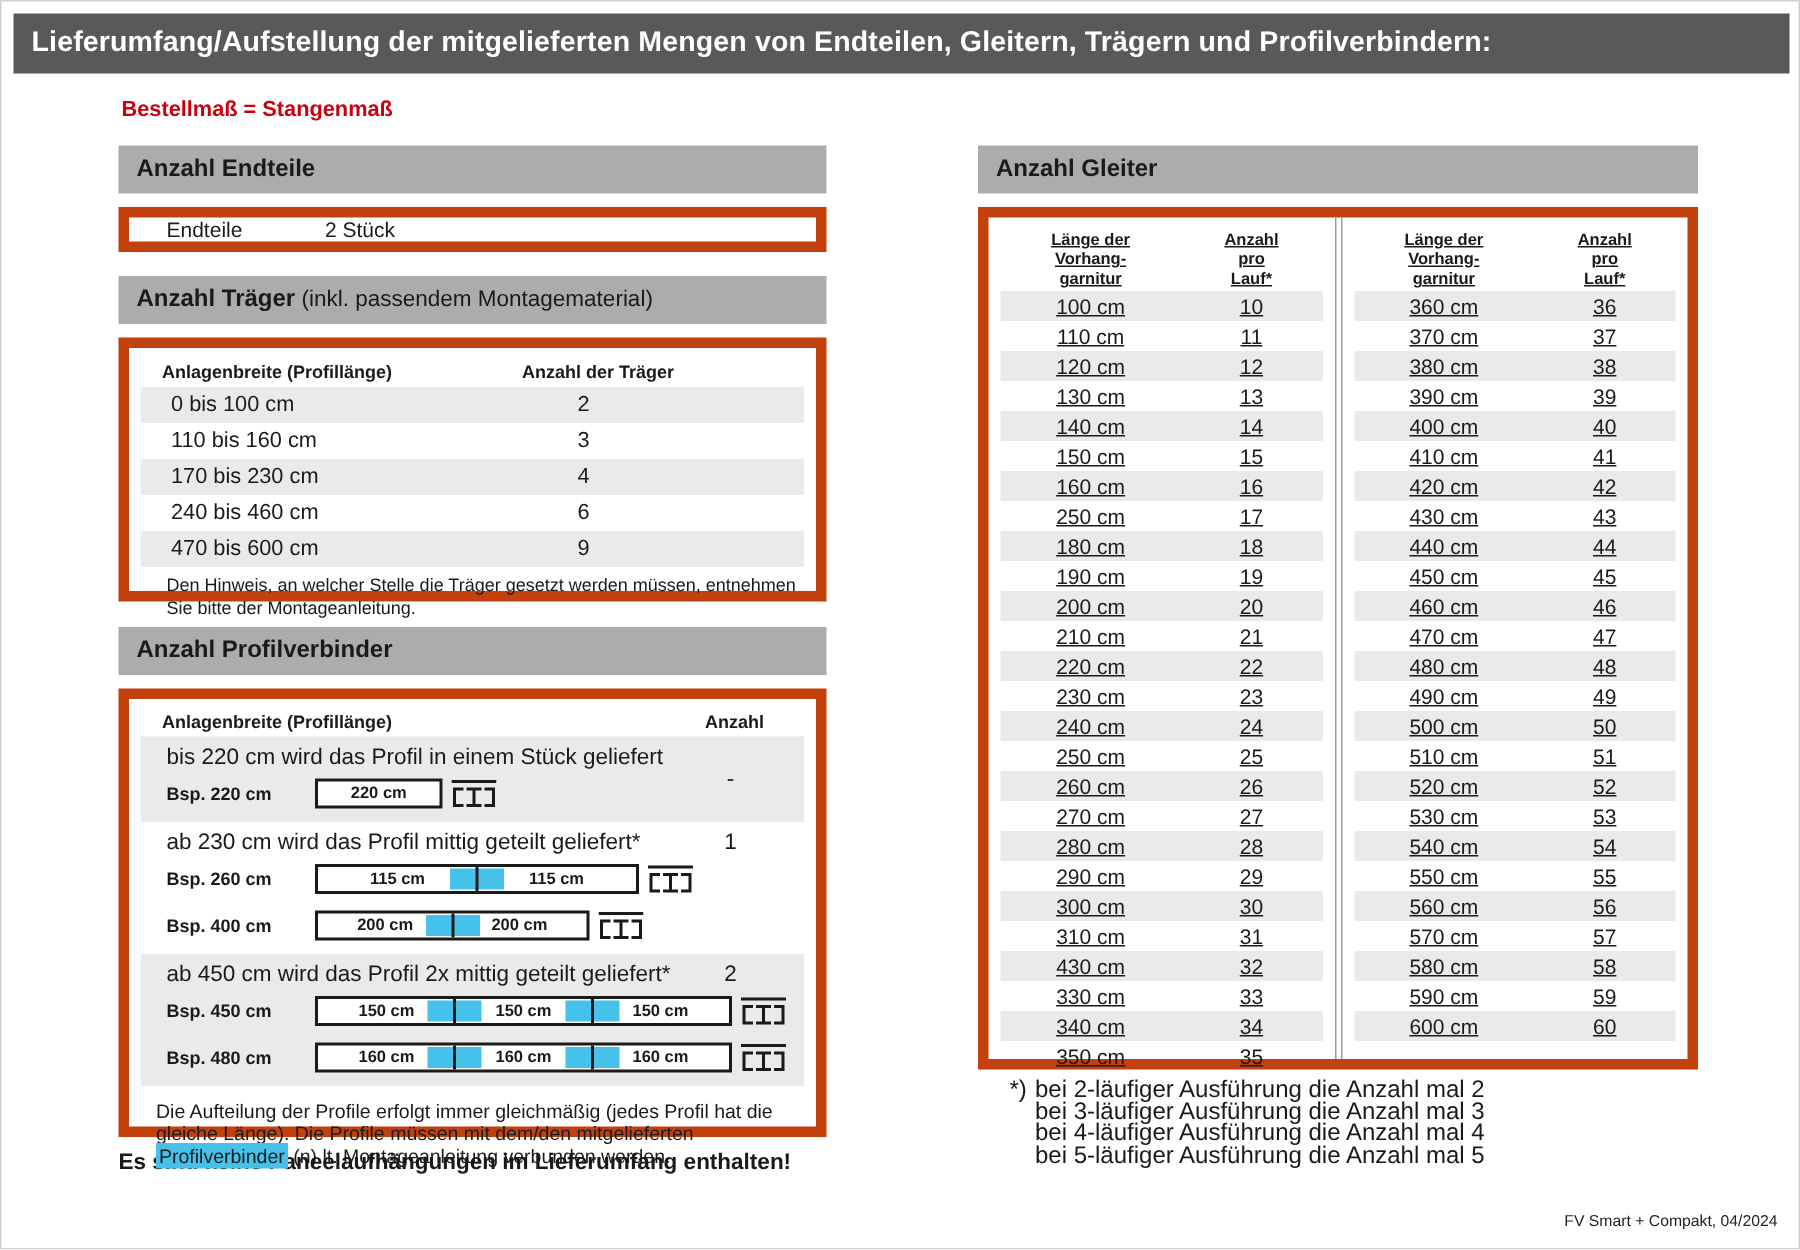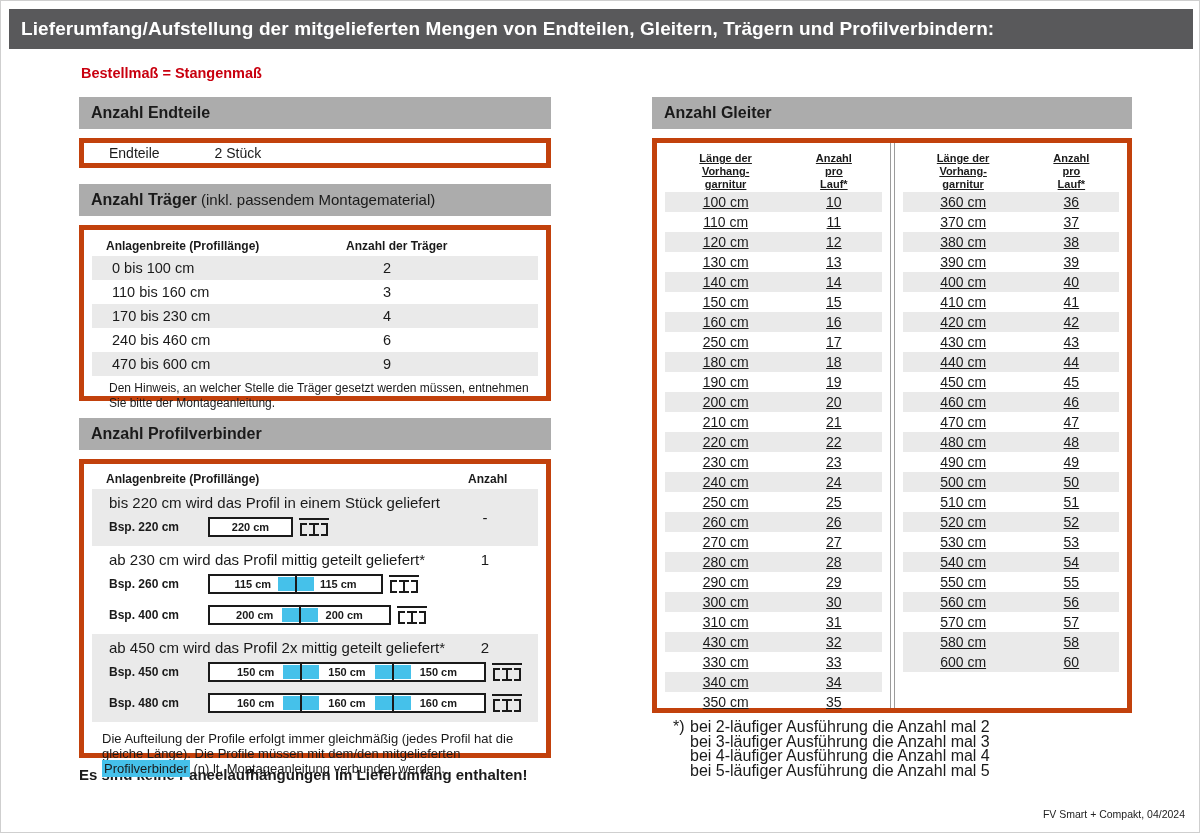--- a/index.html
+++ b/index.html
@@ -14,21 +14,21 @@
 
   .subtitle { position:absolute; left:80px; top:64px; color:#c9000f; font-weight:bold; font-size:14.5px; }
 
   .col-left  { position:absolute; left:78px;  top:96px; width:472px; }
   .col-right { position:absolute; left:651px; top:96px; width:480px; }
 
   .section-bar { background:#acacac; height:32px; line-height:32px; padding-left:12px;
     font-size:16px; font-weight:bold; }
   .section-bar .normal { font-weight:normal; font-size:15px; }
 
-  .box { background:#fff; border:5px solid #c2410c; }
+  .box { background:#fff; border:7px solid #c2410c; }
 
   
   .endteile-box { margin-top:9px; height:30px; display:flex; align-items:center; }
   .endteile-box .lbl { margin-left:25px; font-size:14px; }
   .endteile-box .val { margin-left:55px; font-size:14px; }
 
   
   .bar-traeger { margin-top:16px; }
   .traeger-box { margin-top:9px; height:176px; position:relative; }
   .t-head { position:relative; height:26px; padding-top:9px; font-size:12px; font-weight:bold; }
@@ -139,21 +139,21 @@
                     <path d="M28 8 V21 M22 9 H28 M22 20 H28"></path>
                   </g>
                 </svg></span>
             </div>
           </div>
           <div class="pv-case">
             <div class="pv-line">ab 230 cm wird das Profil mittig geteilt geliefert*</div>
             <span class="pv-count">1</span>
             <div class="pv-example">
               <div class="pv-label">Bsp. 260 cm</div>
-              <div class="pv-bar" style="width: 175px;">
+              <div class="pv-bar" style="width: 216px;">
                 <div class="pv-seg">115 cm</div>
                 <div class="pv-seg">115 cm</div>
                 <div class="pv-conn" style="left: calc(50% - 18px);">
                   <i></i>
                 </div>
               </div>
               <span class="pv-icon"><svg width="30" height="25" viewBox="0 0 30 25">
                   <g stroke="#1a1a1a" stroke-width="2" fill="none">
                     <path d="M0 4 H30"></path>
                     <path d="M2 8 V21 M2 9 H8 M2 20 H8"></path>
@@ -457,20 +457,24 @@
             <div>56</div>
           </div>
           <div class="g-row">
             <div>570 cm</div>
             <div>57</div>
           </div>
           <div class="g-row stripe">
             <div>580 cm</div>
             <div>58</div>
           </div>
+          <div class="g-row">
+            <div>590 cm</div>
+            <div>59</div>
+          </div>
           <div class="g-row stripe">
             <div>600 cm</div>
             <div>60</div>
           </div>
         </div>
     </div>
     <div class="g-foot">
         <div class="fline first"><span class="m">*)</span><span>bei 2-läufiger Ausführung die Anzahl mal 2</span></div>
         <div class="fline"><span>bei 3-läufiger Ausführung die Anzahl mal 3</span></div>
         <div class="fline"><span>bei 4-läufiger Ausführung die Anzahl mal 4</span></div>

